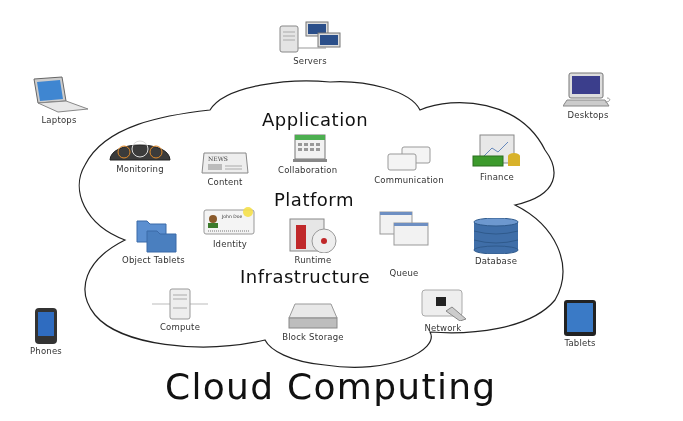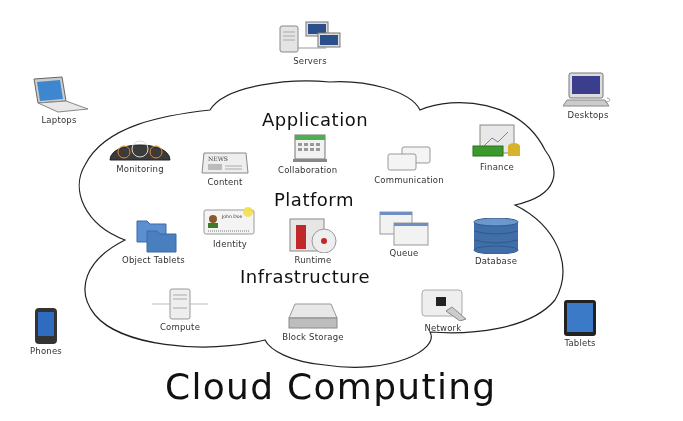--- a/index.html
+++ b/index.html
@@ -114,21 +114,21 @@
 </div>
 
 <div class="node" style="left:364px;top:145px;">
   <svg class="ic" width="90" height="28" viewBox="0 0 90 28">
     <rect x="38" y="2" width="28" height="16" rx="2" fill="#f4f4f4" stroke="#999"></rect>
     <rect x="24" y="9" width="28" height="16" rx="2" fill="#f4f4f4" stroke="#999"></rect>
   </svg>
   <span class="lbl">Communication</span>
 </div>
 
-<div class="node" style="left:470px;top:124px;">
+<div class="node" style="left:470px;top:134px;">
   <svg class="ic" width="54" height="36" viewBox="0 0 54 36">
     <rect x="10" y="1" width="34" height="28" fill="#e8e8e8" stroke="#888"></rect>
     <polyline points="14,22 22,14 28,18 38,8" fill="none" stroke="#6688bb"></polyline>
     <rect x="3" y="22" width="30" height="10" fill="#3c9a2c" stroke="#2a6e1f"></rect>
     <ellipse cx="44" cy="22" rx="6" ry="3" fill="#d8b22a"></ellipse>
       <rect x="38" y="22" width="12" height="10" fill="#d8b22a"></rect>
   </svg>
   <span class="lbl">Finance</span>
 </div>
 
@@ -155,21 +155,21 @@
 <div class="node" style="left:288px;top:217px;">
   <svg class="ic" width="50" height="36" viewBox="0 0 50 36">
     <rect x="2" y="2" width="34" height="32" fill="#e6e6e6" stroke="#888"></rect>
     <rect x="8" y="8" width="10" height="24" fill="#c0282a"></rect>
     <circle cx="36" cy="24" r="12" fill="#eee" stroke="#999"></circle>
       <circle cx="36" cy="24" r="3" fill="#c0282a"></circle>
   </svg>
   <span class="lbl">Runtime</span>
 </div>
 
-<div class="node" style="left:376px;top:210px;">
+<div class="node" style="left:376px;top:210px;gap:20px;">
   <svg class="ic" width="56" height="36" viewBox="0 0 56 36">
     <rect x="4" y="2" width="32" height="22" fill="#f2f2f2" stroke="#999"></rect>
       <rect x="4" y="2" width="32" height="3" fill="#6e8fc2"></rect>
     <rect x="18" y="13" width="34" height="22" fill="#f2f2f2" stroke="#999"></rect>
       <rect x="18" y="13" width="34" height="3" fill="#6e8fc2"></rect>
   </svg>
   <span class="lbl">Queue</span>
 </div>
 
 <div class="node" style="left:470px;top:218px;">

